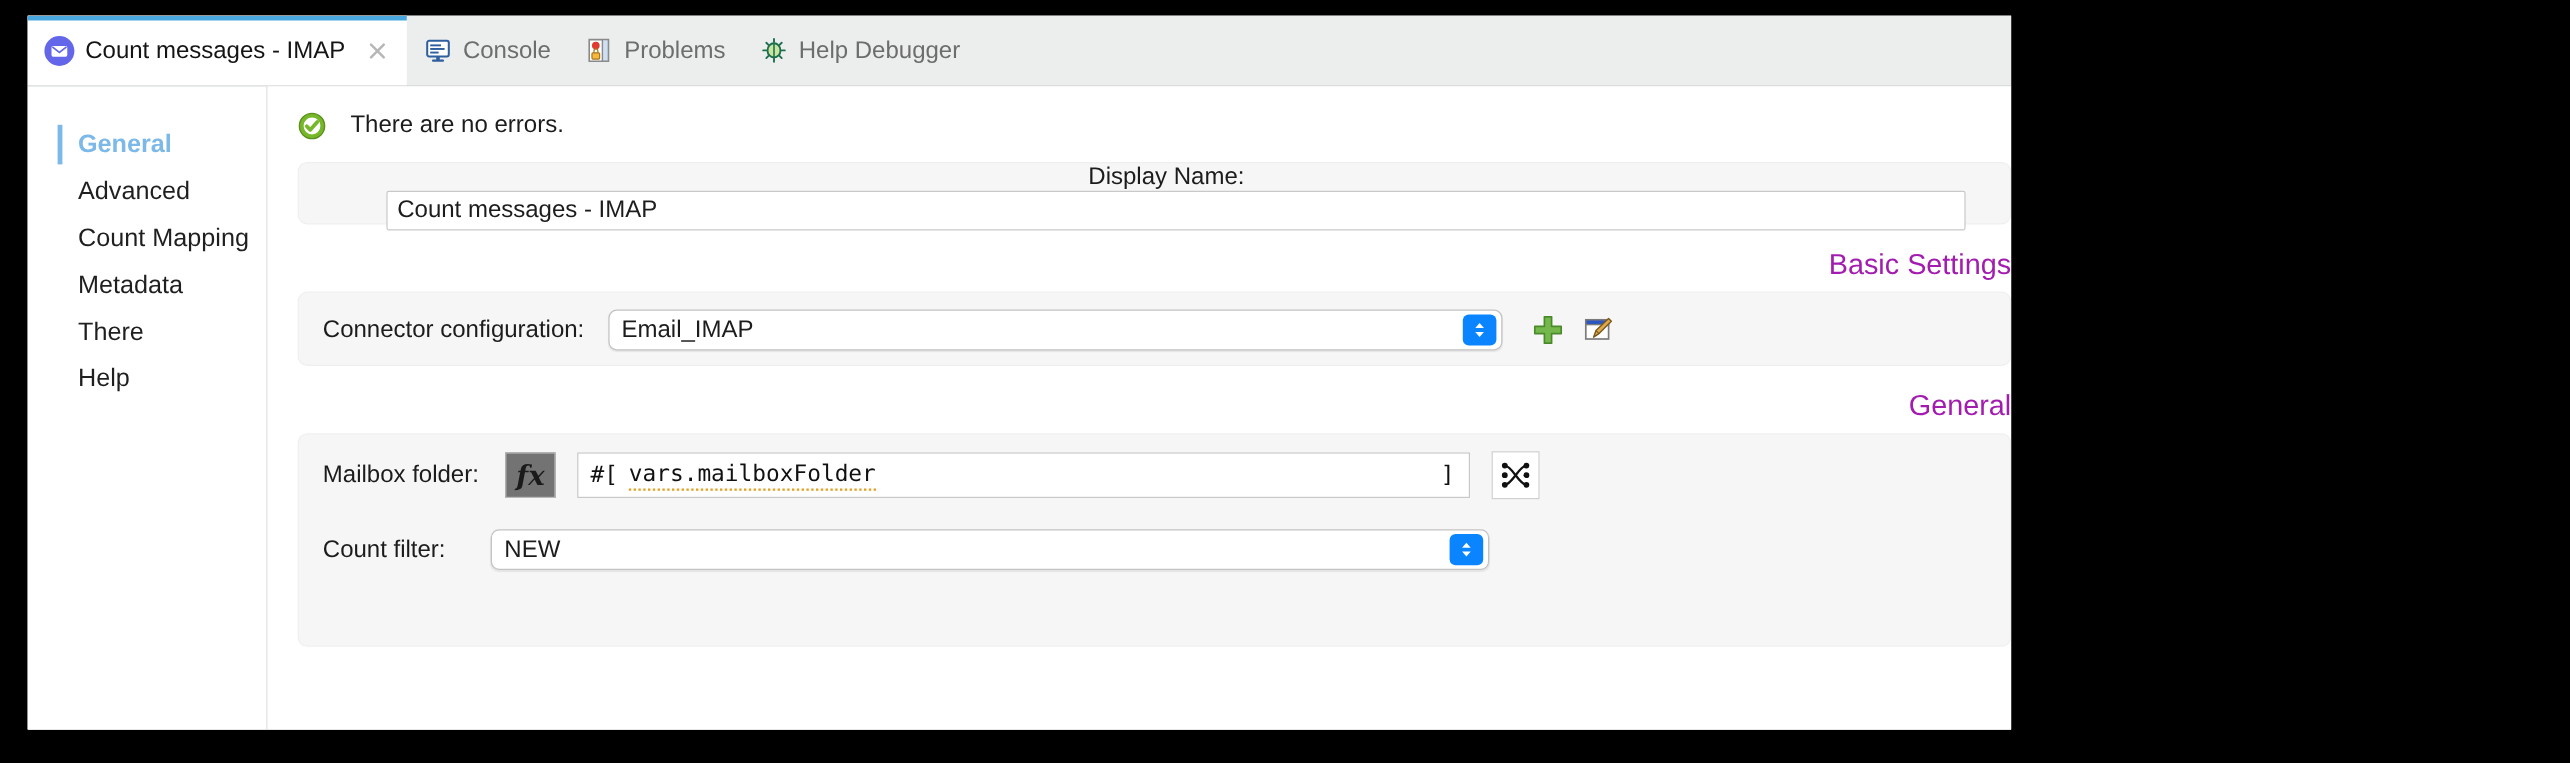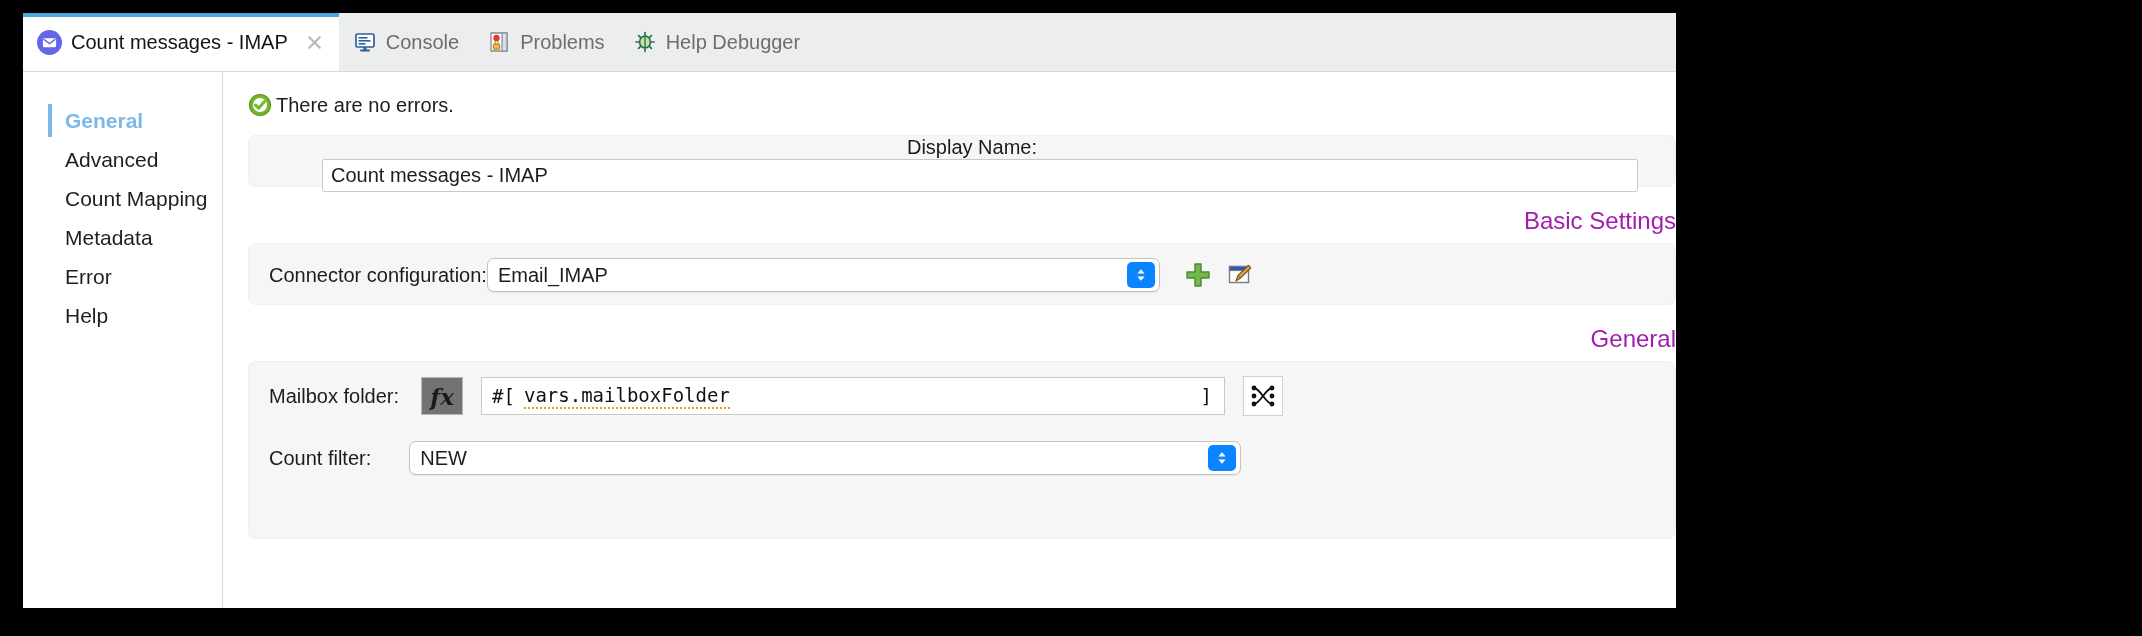--- a/index.html
+++ b/index.html
@@ -121,22 +121,22 @@
   #main-panel {
     flex: 1;
     background: #ffffff;
     padding: 0 0 0 0;
     position: relative;
     overflow: hidden;
   }
 
   .status-line {
     display: flex;
-    align-items: center;
-    gap: 4px;
+    align-items: flex-start;
+    gap: 20px;
     margin: 21px 0 0 25px;
     font-size: 20px;
     color: #1c1c1c;
   }
   .icon-ok { width: 24px; height: 24px; flex: none; }
   .icon-ok svg { display: block; }
 
   .group-box {
     margin: 18px 0 0 25px;
     margin-right: 0;
@@ -348,21 +348,21 @@
       <div class="nav-item">
         <span>Advanced</span>
       </div>
       <div class="nav-item">
         <span>Count Mapping</span>
       </div>
       <div class="nav-item">
         <span>Metadata</span>
       </div>
       <div class="nav-item">
-        <span>Error</span>
+        <span>There</span>
       </div>
       <div class="nav-item">
         <span>Help</span>
       </div>
     </div>
 
     <div id="main-panel">
 
       <div class="status-line">
         <span class="icon-ok">
@@ -379,21 +379,21 @@
         <div class="form-row" style="height:52px;flex-direction:column;">
           <span class="field-label">Display Name:</span>
           <input class="text-input" style="margin-left: 16px; width: 1316px;" value="Count messages - IMAP">
         </div>
       </div>
 
       <div class="group-title">Basic Settings</div>
       <div class="group-box" style="height:62px; margin-top:0;">
         <div class="form-row" style="height:62px;">
           <span class="field-label">Connector configuration:</span>
-          <div class="combo" style="width:673px;">
+          <div class="combo" style="margin-left:20px; width:745px;">
             <span>Email_IMAP</span>
             <span class="combo-stepper">
               <svg width="14" height="16" viewBox="0 0 14 16">
                 <path d="M7 2.2 L10.6 6.4 H3.4 Z" fill="#ffffff"></path>
                 <path d="M7 13.8 L3.4 9.6 H10.6 Z" fill="#ffffff"></path>
               </svg>
             </span>
           </div>
           <span class="icon-btn" style="margin-left:24px;">
             <svg width="26" height="26" viewBox="0 0 26 26">

